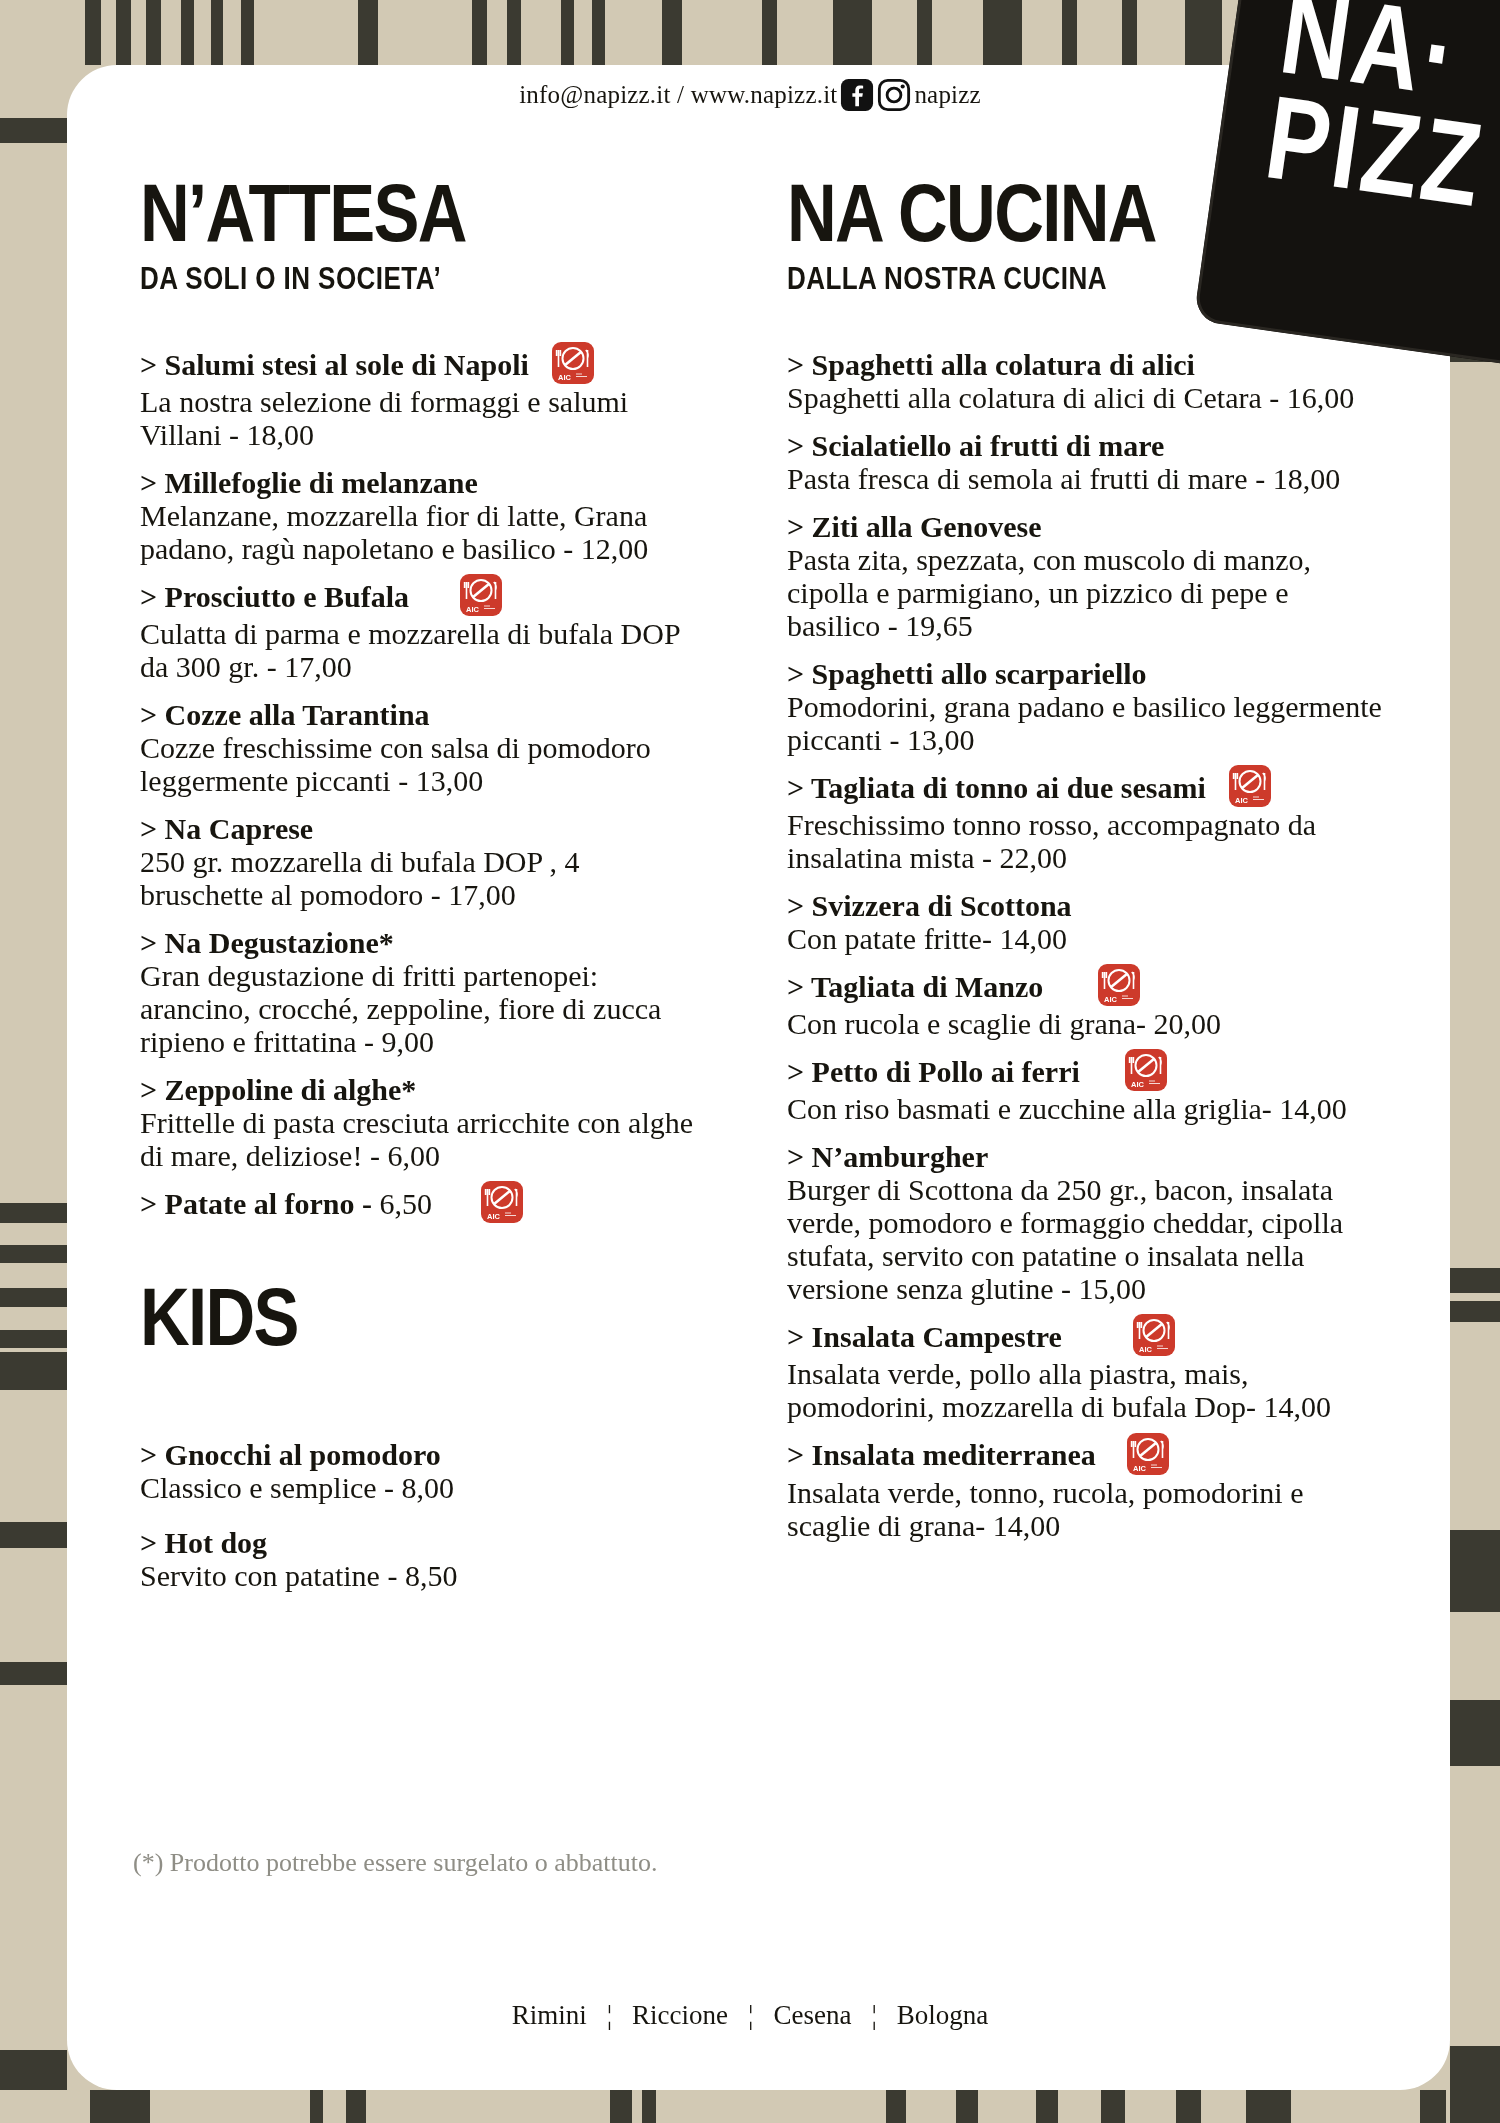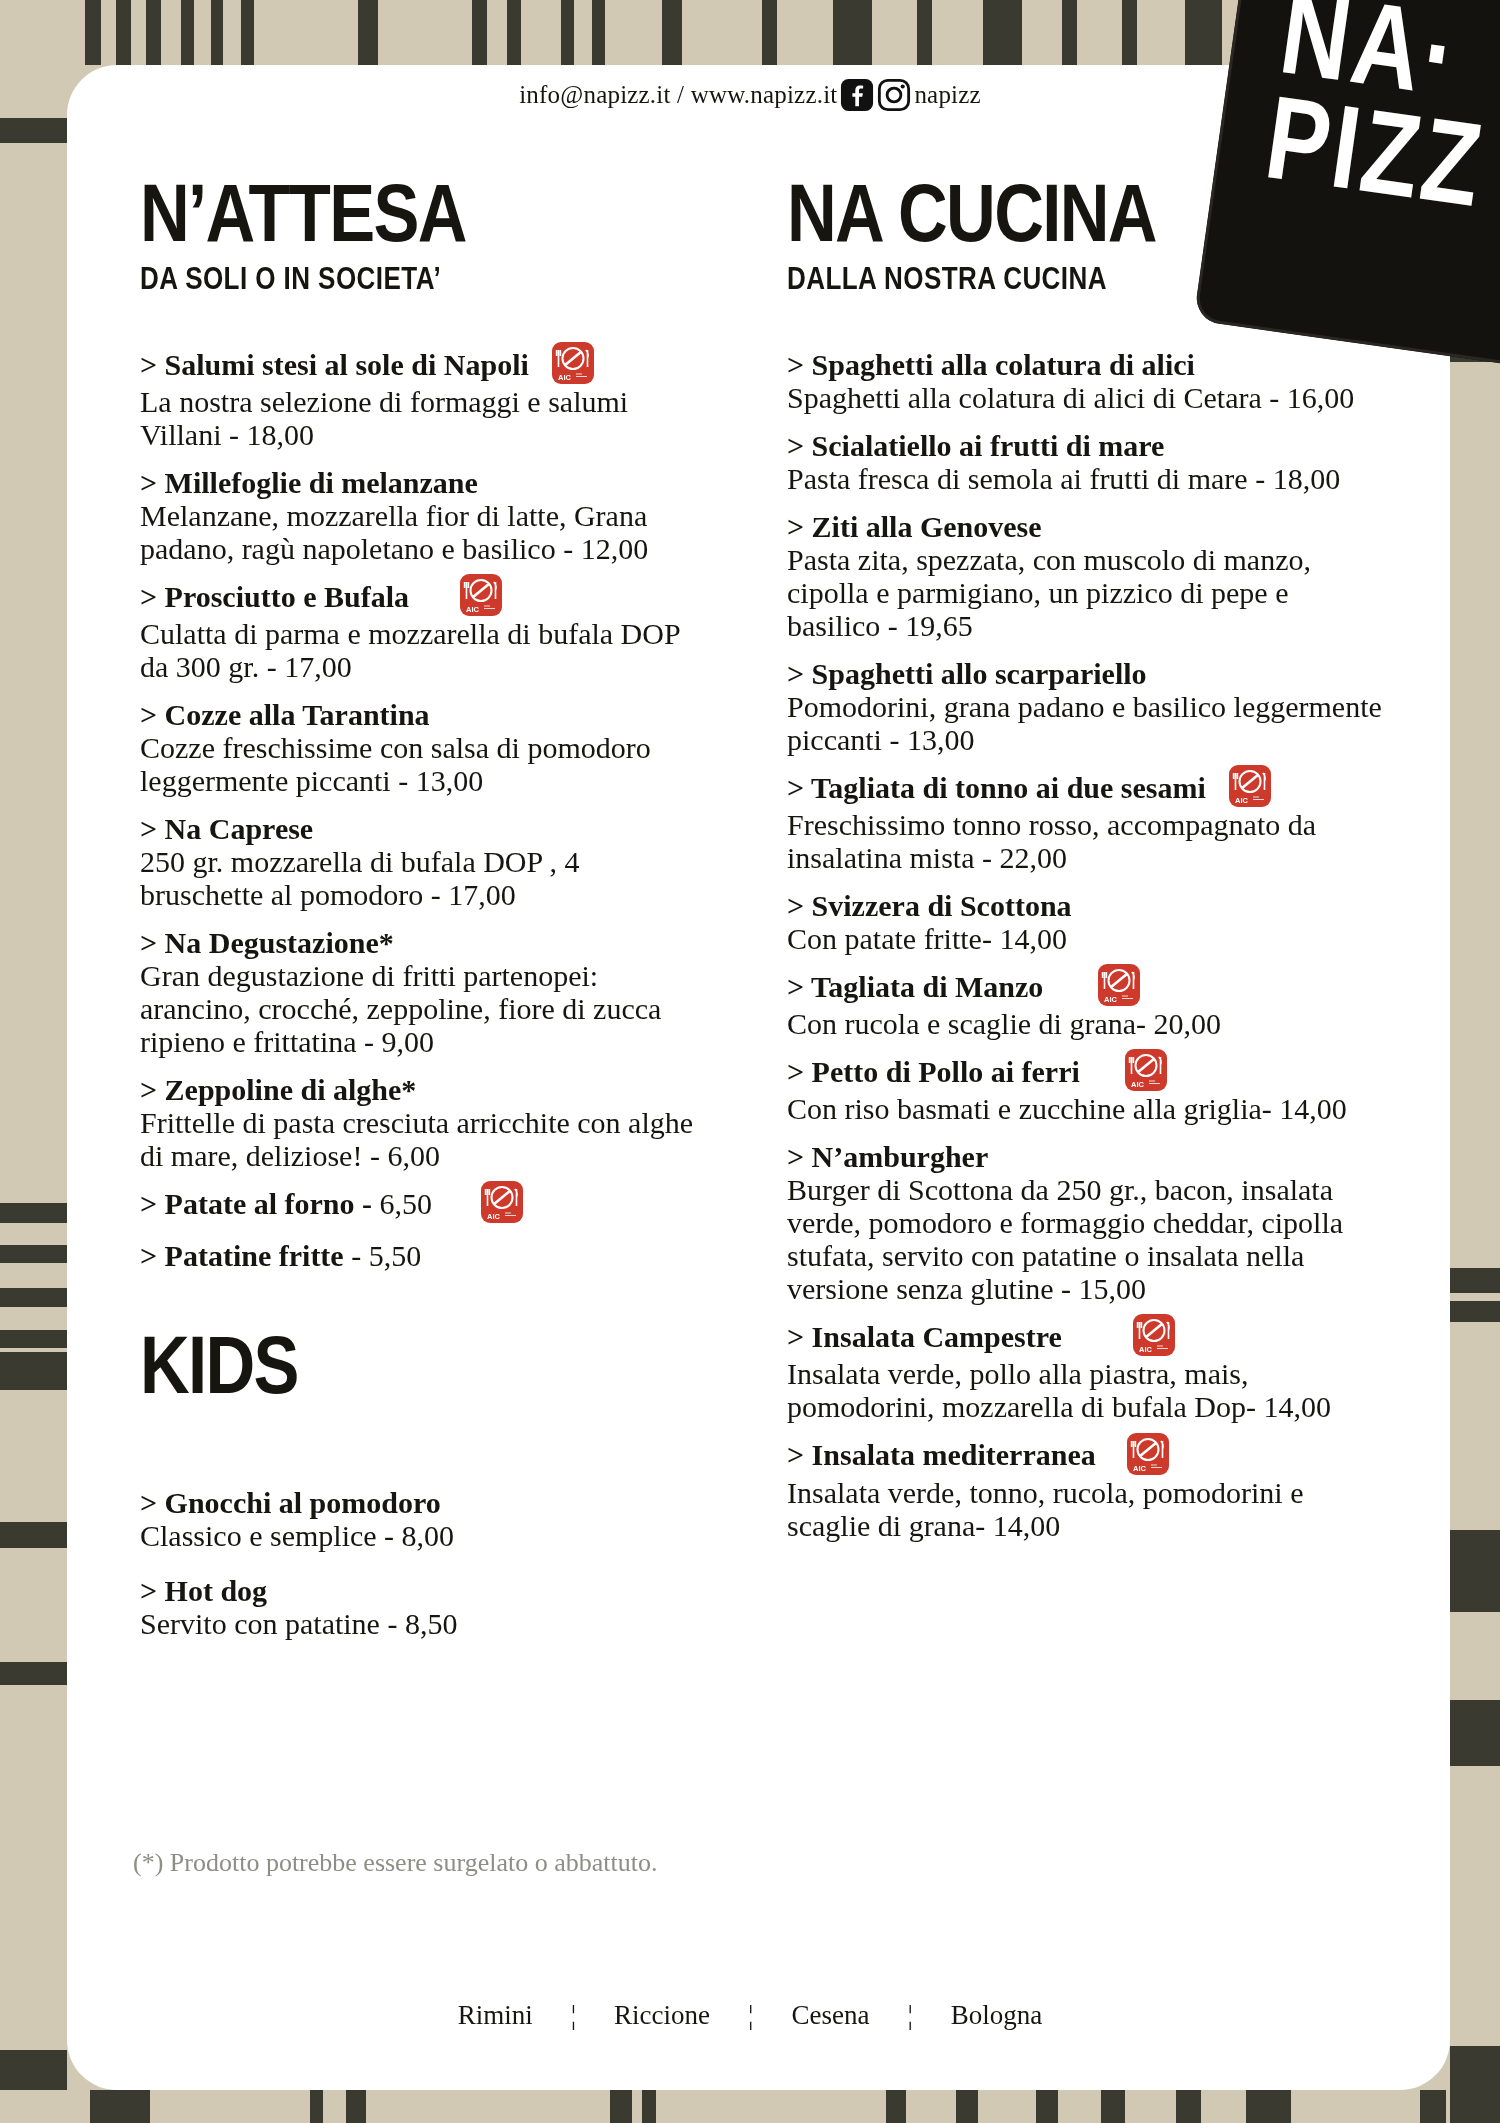--- a/index.html
+++ b/index.html
@@ -66,21 +66,21 @@
   .item-name .tail{font-weight:400;}
   .item-desc{font-size:30px;line-height:33px;}
   .aic{width:44px;height:44px;display:inline-block;vertical-align:middle;margin:-10px 0 0 22px;}
   .kids-title{margin-top:52px;}
   .kids-items{margin-top:80px;font-family:Liberation Serif, serif;}
   .kids-items .item{margin-bottom:22px;}
 
   
   #footnote{position:absolute;left:133px;top:1848px;z-index:2;font-size:26px;color:#8f8e86;text-align:right;}
   #cities{position:absolute;left:0;top:2000px;width:1500px;display:flex;justify-content:center;
-          align-items:center;gap:38px;z-index:2;font-size:27px;}
+          align-items:center;gap:20px;z-index:2;font-size:27px;}
   #cities .sep{color:#17150f;}
 
   
   #logo{position:absolute;top:-60px;right:-120px;width:400px;height:410px;background:#14120f;
         border-radius:26px;transform:rotate(8deg);z-index:3;box-shadow:0 0 0 3px #2a2722 inset;}
   .logo-text{position:absolute;left:48px;top:58px;font-family:"Liberation Sans", sans-serif;
              font-weight:700;color:#fff;font-size:118px;line-height:106px;letter-spacing:4px;
              transform:scaleX(.8);transform-origin:left top;}
   .logo-caprese{position:absolute;right:18px;top:22px;width:120px;height:105px;}
 </style>
@@ -172,23 +172,20 @@
               <rect x="1" y="1" width="42" height="42" rx="9" fill="#cd3a2b"></rect>
               <circle cx="22" cy="17.5" r="10.5" fill="none" stroke="#fff" stroke-width="2"></circle>
               <line x1="13.5" y1="24.5" x2="30.5" y2="10.5" stroke="#fff" stroke-width="2.6"></line>
               <path d="M7.5 9v17M5.6 9v6M9.4 9v6" stroke="#fff" stroke-width="1.6" fill="none"></path>
               <path d="M36.5 9v17M34.8 9c2.4 2.6 2.6 6 1.7 8.5" stroke="#fff" stroke-width="1.6" fill="none"></path>
               <text x="7" y="38.5" font-size="7.5" font-weight="bold" fill="#fff" font-family="Liberation Sans, sans-serif">AIC</text>
               <path d="M25 35.5h11M25 33h6" stroke="#fff" stroke-width="1" opacity=".8"></path>
             </svg></div>
       </div>
 
-      <div class="item">
-        <div class="item-name"><span>&gt; Patatine fritte</span><span class="tail"> - 5,50</span></div>
-      </div>
 
     </div>
 
     <div class="stamp section-title kids-title">KIDS</div>
     <div class="items kids-items">
       <div class="item">
         <div class="item-name"><span>&gt; Gnocchi al pomodoro</span></div>
         <div class="item-desc">Classico e semplice - 8,00</div>
       </div>
       <div class="item">

